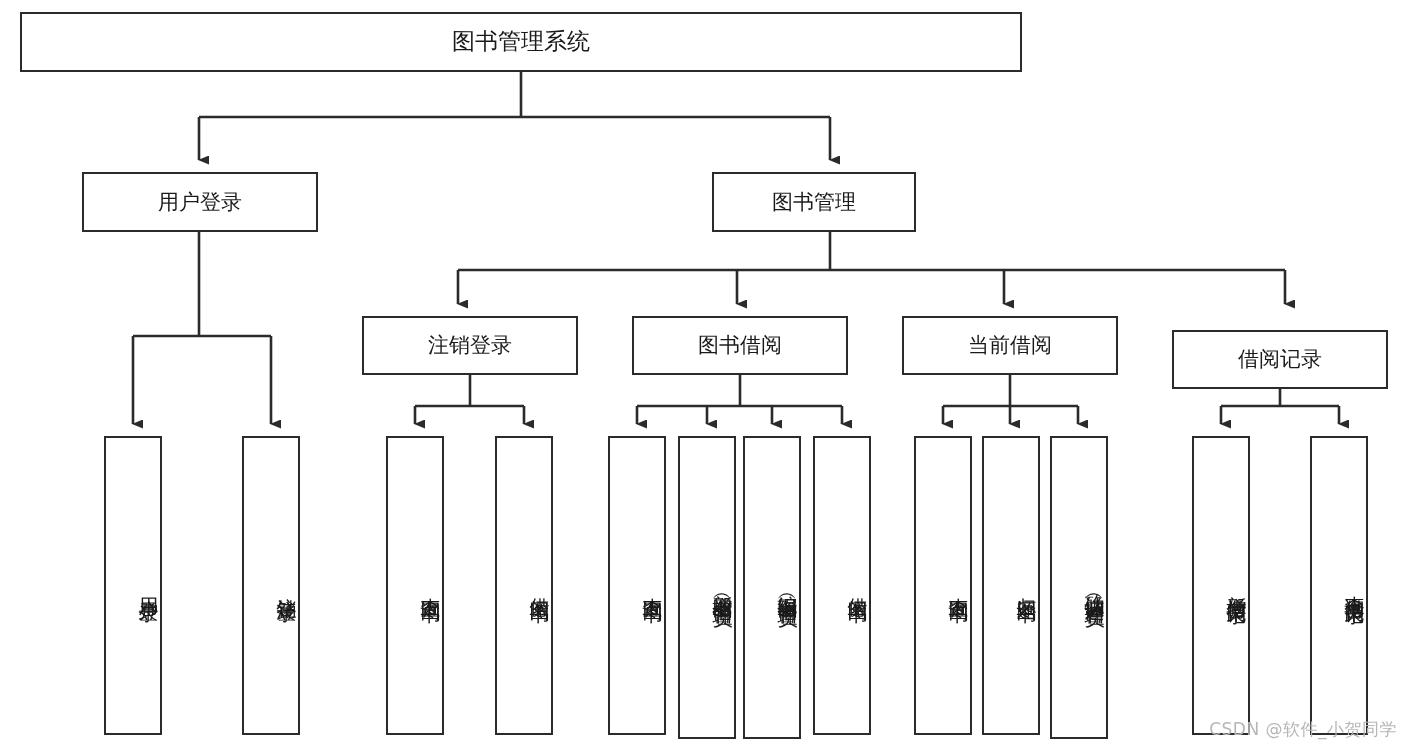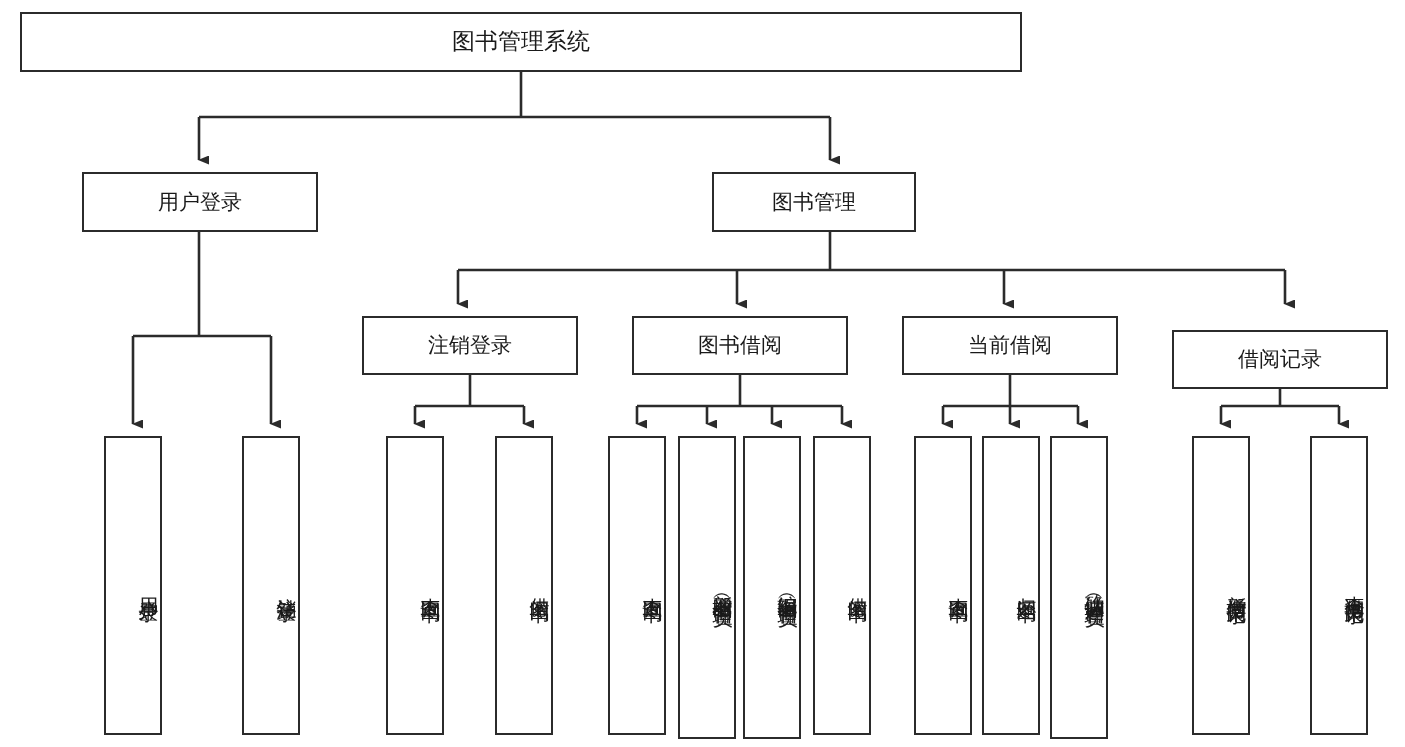--- a/index.html
+++ b/index.html
@@ -193,14 +193,15 @@
     <span class="nodetext">确认归还（管理员）</span>
   </div>
 
   <div class="node leaf" style="left:1192px; top:436px; width:58px; height:299px;">
     <span class="nodetext">新增借阅记录</span>
   </div>
   <div class="node leaf" style="left:1310px; top:436px; width:58px; height:299px;">
     <span class="nodetext">查询借阅记录</span>
   </div>
 
+  <div class="watermark">CSDN @软件_小贺同学</div>
 
 </div>
 
 </body></html>

